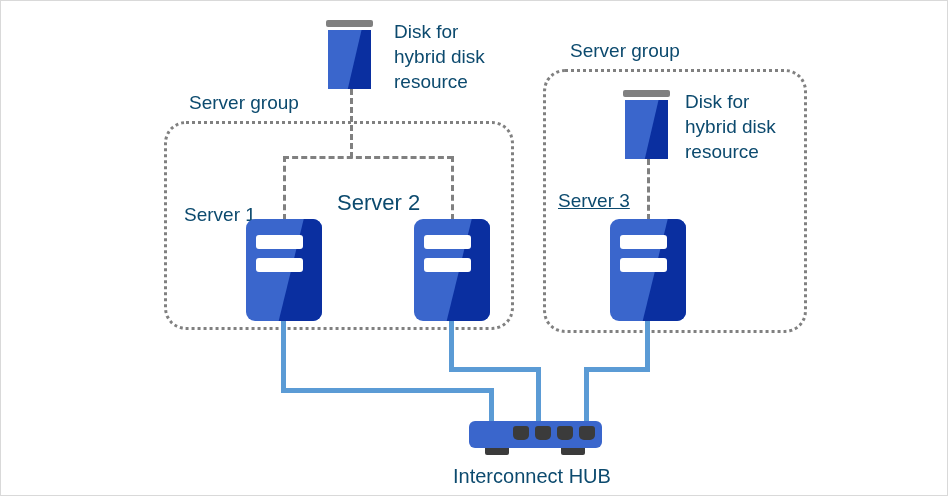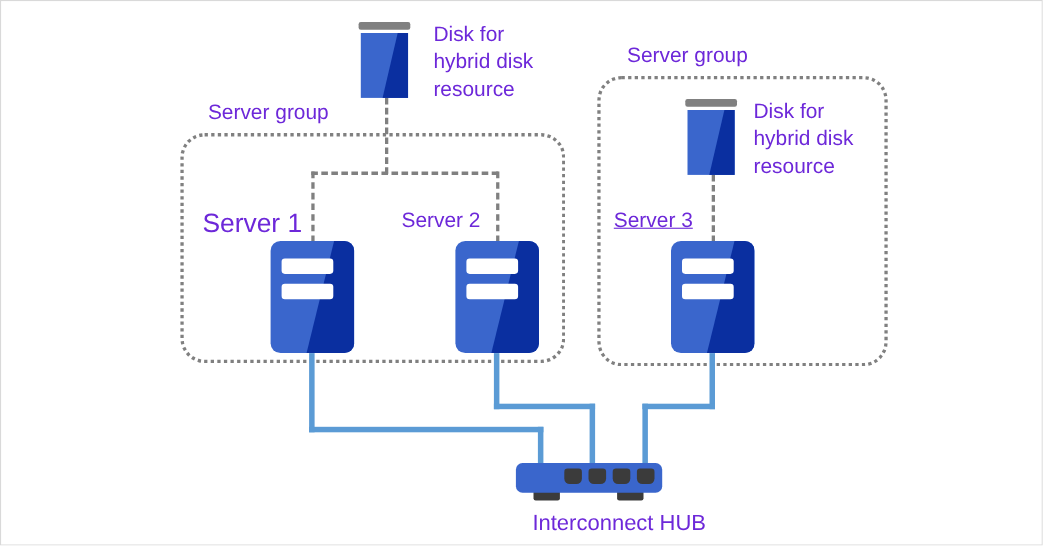--- a/index.html
+++ b/index.html
@@ -13,21 +13,21 @@
     width: 948px;
     height: 496px;
     background: #ffffff;
     border: 1px solid #d9d9d9;
     box-sizing: border-box;
     overflow: hidden;
     font-family: "Liberation Sans", sans-serif;
   }
   .lbl {
     position: absolute;
-    color: #6d28d9;
+    color: #0c4a6e;
     white-space: pre;
     line-height: 1.32;
     font-family: "Liberation Sans", sans-serif;
   }
   
   .group-box {
     position: absolute;
     border: 3px dotted #808080;
     border-radius: 22px;
     box-sizing: border-box;
@@ -147,28 +147,28 @@
     </div>
   </div>
 
   <div class="lbl" style="left:393px; top:18px; font-size:19px;"><span>Disk for</span><br><span>hybrid disk</span><br><span>resource</span></div>
 
   <div class="dash-v" style="left:349px; top:88px; height:69px;"></div>
   <div class="dash-h" style="left:282px; top:155px; width:170px;"></div>
   <div class="dash-v" style="left:282px; top:155px; height:64px;"></div>
   <div class="dash-v" style="left:450px; top:155px; height:64px;"></div>
 
-  <div class="lbl" style="left:183px; top:187px; font-size:24px;">Server 1</div>
+  <div class="lbl" style="left:183px; top:201px; font-size:19px;">Server 1</div>
   <div class="server" style="left:245px; top:218px; width:76px; height:102px;">
     <div class="dark"></div>
     <div class="bar b1"></div>
     <div class="bar b2"></div>
   </div>
 
-  <div class="lbl" style="left:364px; top:187px; font-size:19px;">Server 2</div>
+  <div class="lbl" style="left:336px; top:187px; font-size:22px;">Server 2</div>
   <div class="server" style="left:413px; top:218px; width:76px; height:102px;">
     <div class="dark"></div>
     <div class="bar b1"></div>
     <div class="bar b2"></div>
   </div>
 
   <div class="disk" style="left:622px; top:89px; width:47px; height:69px;">
     <div class="cap"></div>
     <div class="body">
       <div class="dark"></div>
@@ -201,15 +201,15 @@
   <div class="hub-foot" style="left:484px; top:445px; width:24px; height:9px;"></div>
   <div class="hub-foot" style="left:560px; top:445px; width:24px; height:9px;"></div>
 
   <div class="hub-body" style="left:468px; top:420px; width:133px; height:27px;">
     <div class="hub-port" style="left:44px; top:5px; width:16px; height:14px;"></div>
     <div class="hub-port" style="left:66px; top:5px; width:16px; height:14px;"></div>
     <div class="hub-port" style="left:88px; top:5px; width:16px; height:14px;"></div>
     <div class="hub-port" style="left:110px; top:5px; width:16px; height:14px;"></div>
   </div>
 
-  <div class="lbl" style="left:452px; top:462px; font-size:20px;margin-left:31px;">Interconnect HUB</div>
+  <div class="lbl" style="left:452px; top:462px; font-size:20px;">Interconnect HUB</div>
 
 </div>
 
 </body></html>

